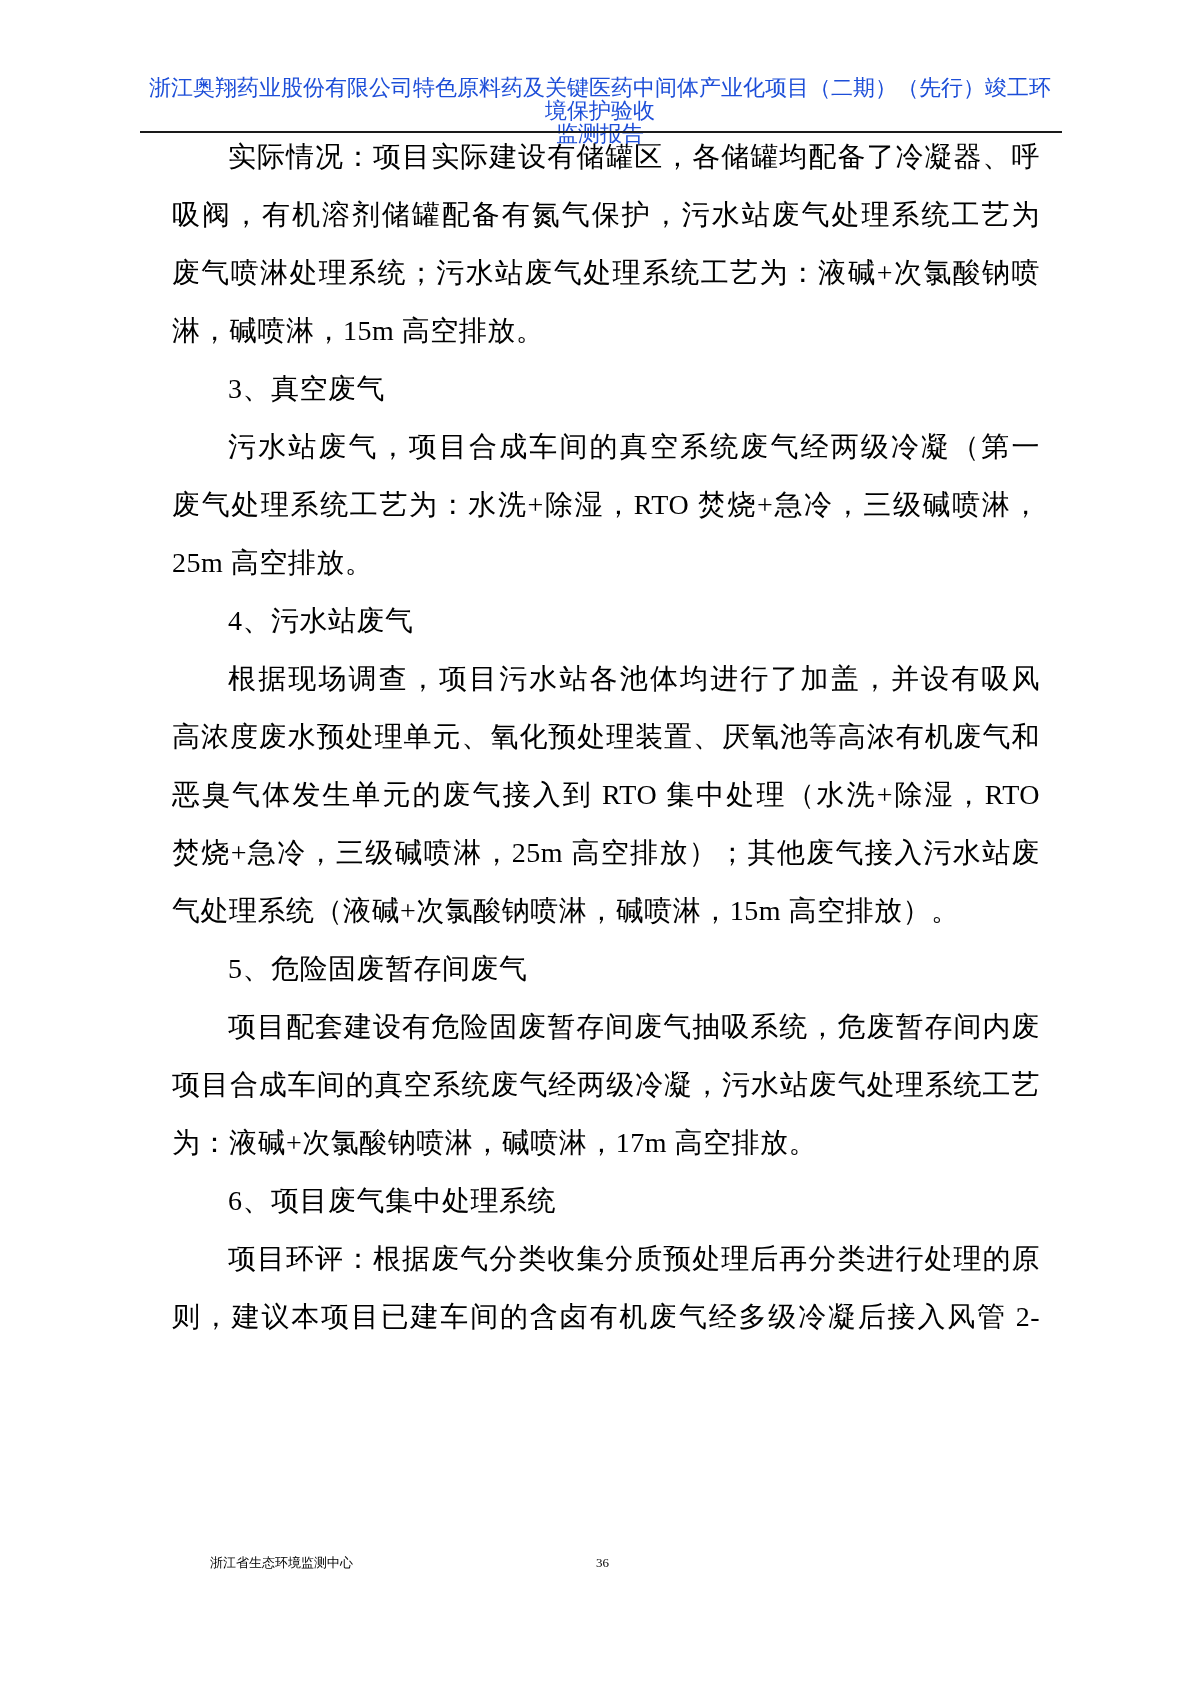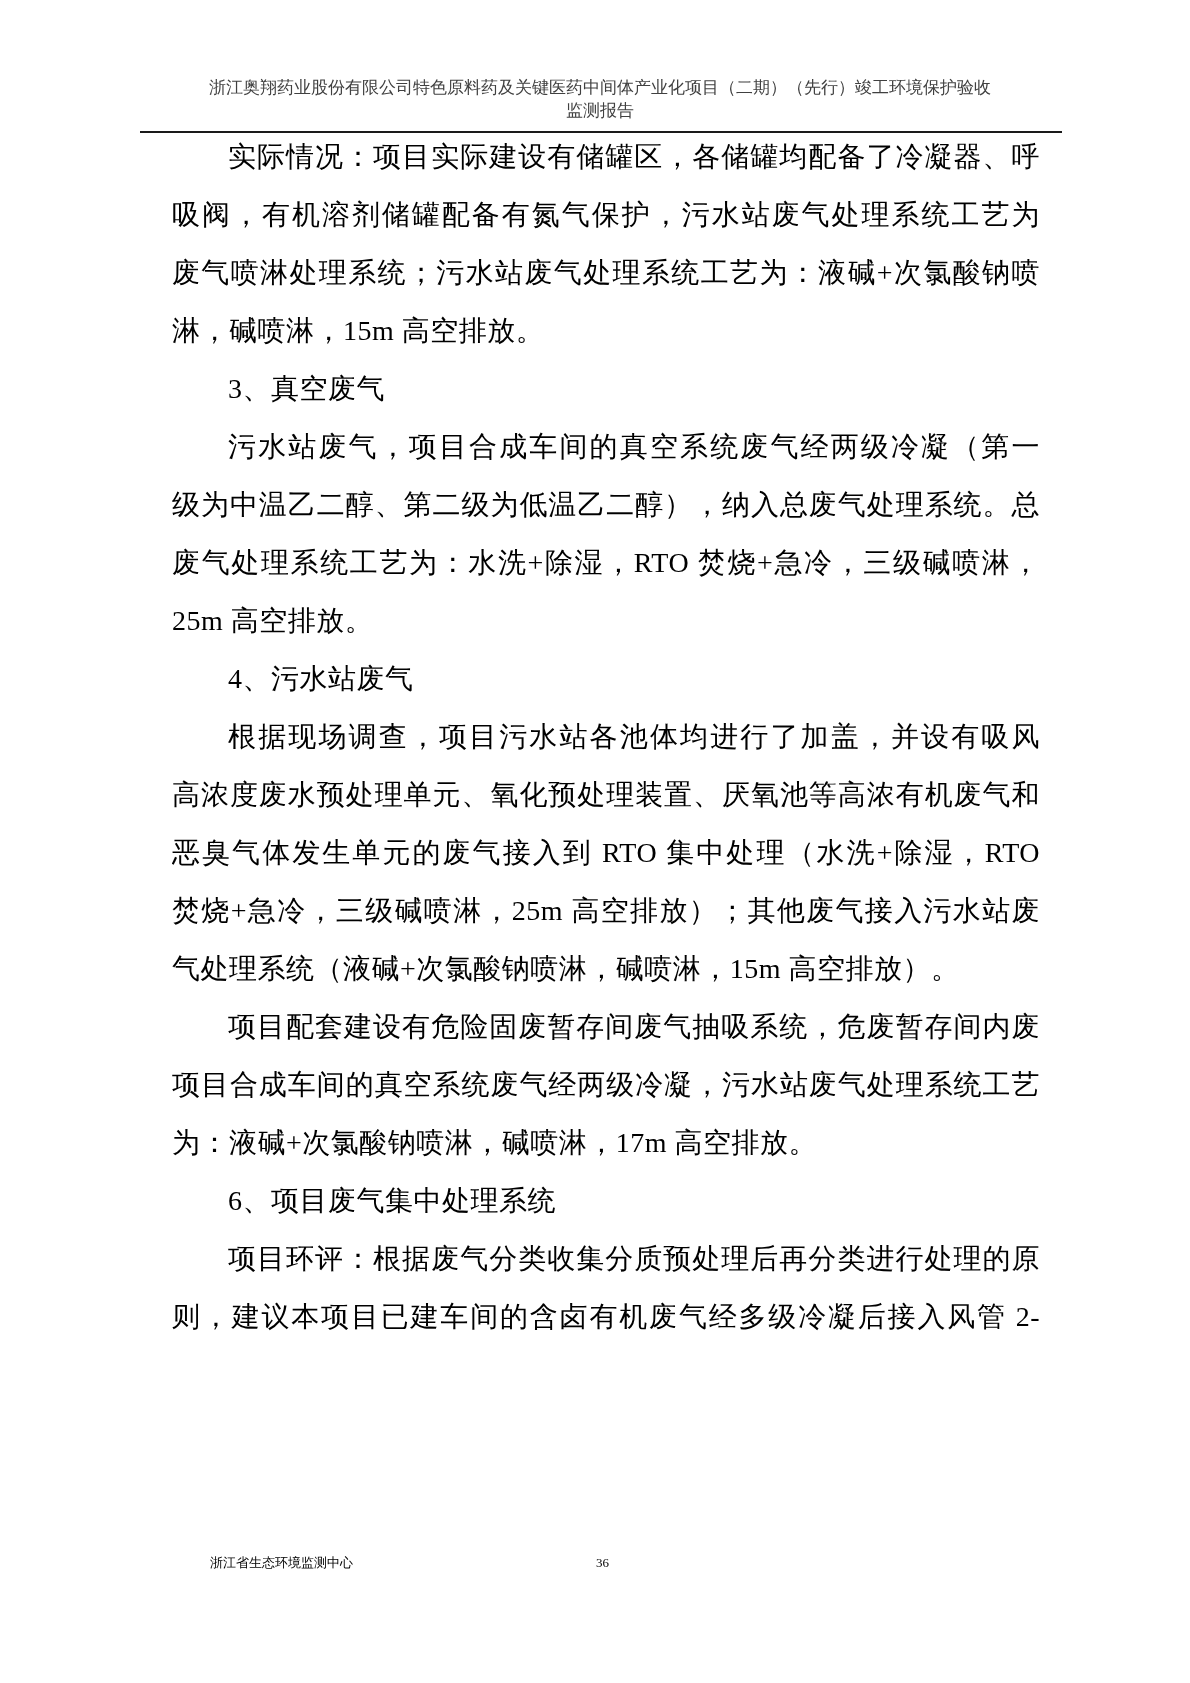--- a/index.html
+++ b/index.html
@@ -16,23 +16,23 @@
     color: #000000;
     overflow: hidden;
   }
   
   #header {
     position: absolute;
     left: 140px;
     top: 76px;
     width: 920px;
     text-align: center;
-    font-size: 17px;
+    font-size: 22px;
     line-height: 23px;
-    color: #404040;
+    color: #1d4ed8;
   }
   #header-rule {
     position: absolute;
     left: 140px;
     top: 131px;
     width: 922px;
     height: 2px;
     background: #1a1a1a;
   }
   
@@ -87,29 +87,29 @@
 
   <div id="header-rule"></div>
 
   <div id="doc-body">
       <div class="line first">实际情况：项目实际建设有储罐区，各储罐均配备了冷凝器、呼</div>
       <div class="line">吸阀，有机溶剂储罐配备有氮气保护，污水站废气处理系统工艺为</div>
       <div class="line">废气喷淋处理系统；污水站废气处理系统工艺为：液碱+次氯酸钠喷</div>
       <div class="line last">淋，碱喷淋，15m 高空排放。</div>
       <div class="line first last">3、真空废气</div>
       <div class="line first">污水站废气，项目合成车间的真空系统废气经两级冷凝（第一</div>
-      <div class="line">级为中温乙二醇、第二级为低温乙二醇），纳入总废气处理系统。总</div>
       <div class="line">废气处理系统工艺为：水洗+除湿，RTO 焚烧+急冷，三级碱喷淋，</div>
       <div class="line last">25m 高空排放。</div>
       <div class="line first last">4、污水站废气</div>
       <div class="line first">根据现场调查，项目污水站各池体均进行了加盖，并设有吸风口，</div>
       <div class="line">高浓度废水预处理单元、氧化预处理装置、厌氧池等高浓有机废气和</div>
       <div class="line">恶臭气体发生单元的废气接入到 RTO 集中处理（水洗+除湿，RTO</div>
       <div class="line">焚烧+急冷，三级碱喷淋，25m 高空排放）；其他废气接入污水站废</div>
       <div class="line last">气处理系统（液碱+次氯酸钠喷淋，碱喷淋，15m 高空排放）。</div>
+      <div class="line first last">5、危险固废暂存间废气</div>
       <div class="line first">项目配套建设有危险固废暂存间废气抽吸系统，危废暂存间内废</div>
       <div class="line">项目合成车间的真空系统废气经两级冷凝，污水站废气处理系统工艺</div>
       <div class="line last">为：液碱+次氯酸钠喷淋，碱喷淋，17m 高空排放。</div>
       <div class="line first last">6、项目废气集中处理系统</div>
       <div class="line first">项目环评：根据废气分类收集分质预处理后再分类进行处理的原</div>
       <div class="line">则，建议本项目已建车间的含卤有机废气经多级冷凝后接入风管 2-</div>
     </div>
 
   <div id="footer">
     <span id="footer-org">浙江省生态环境监测中心</span>

